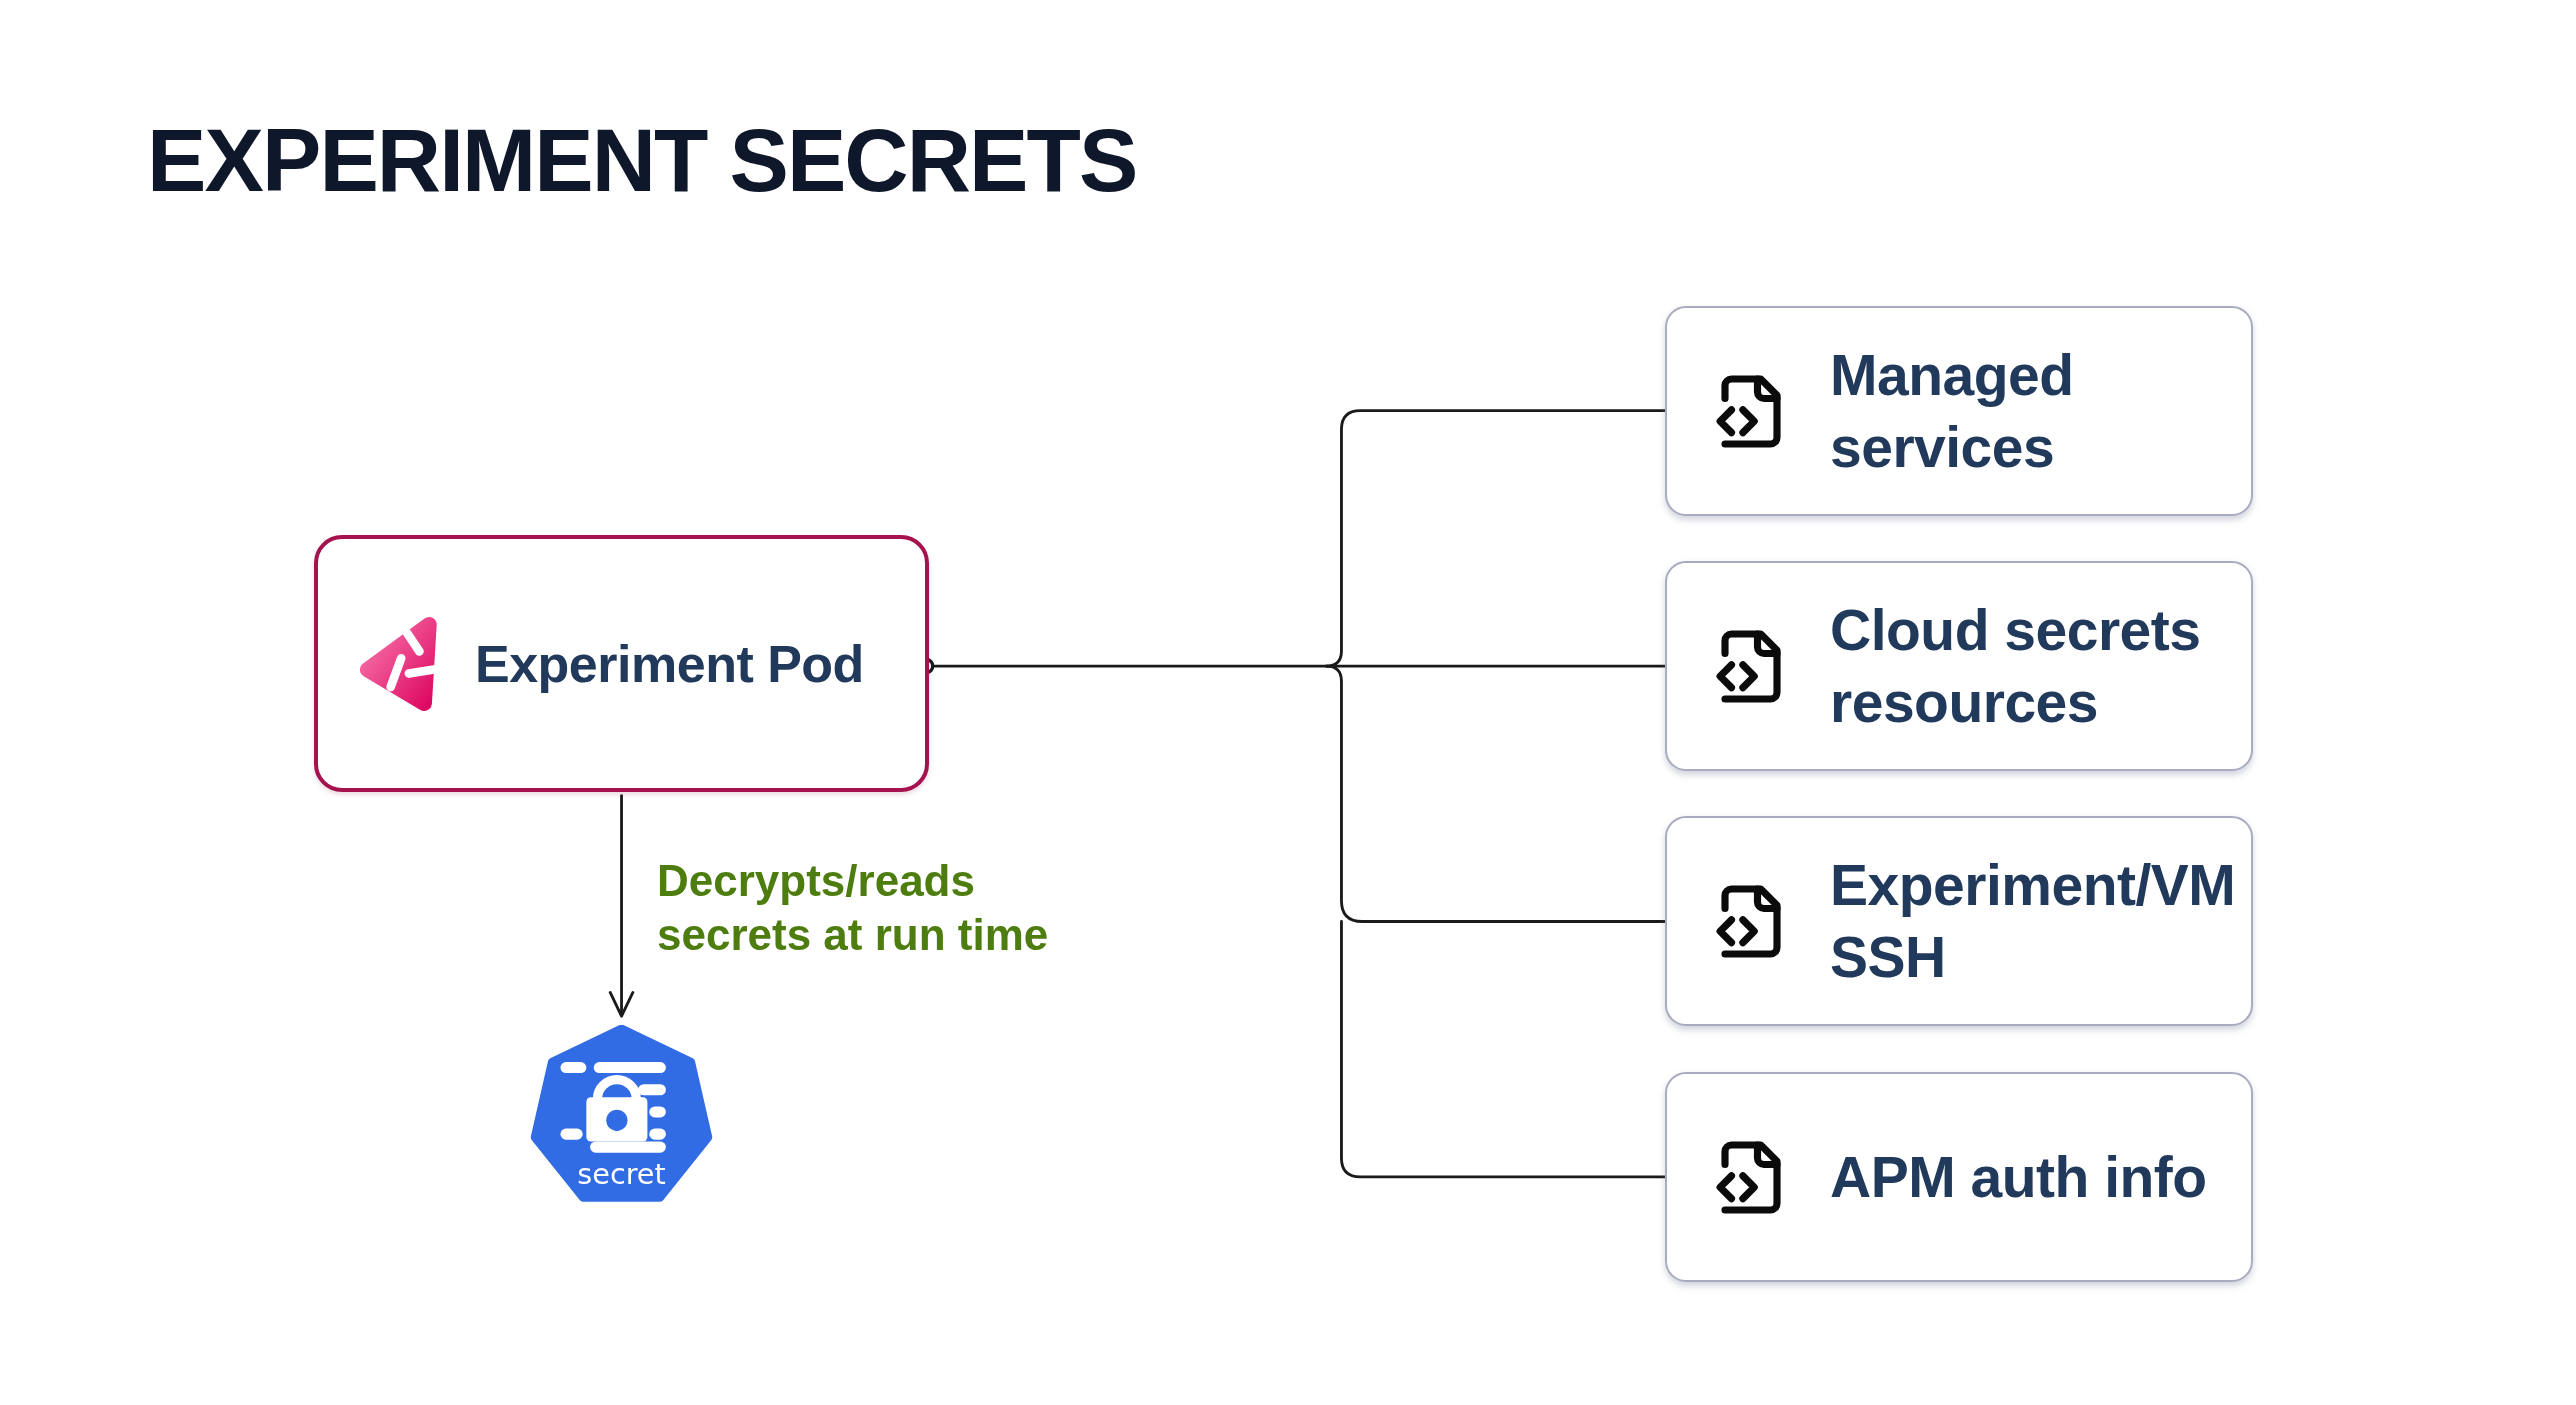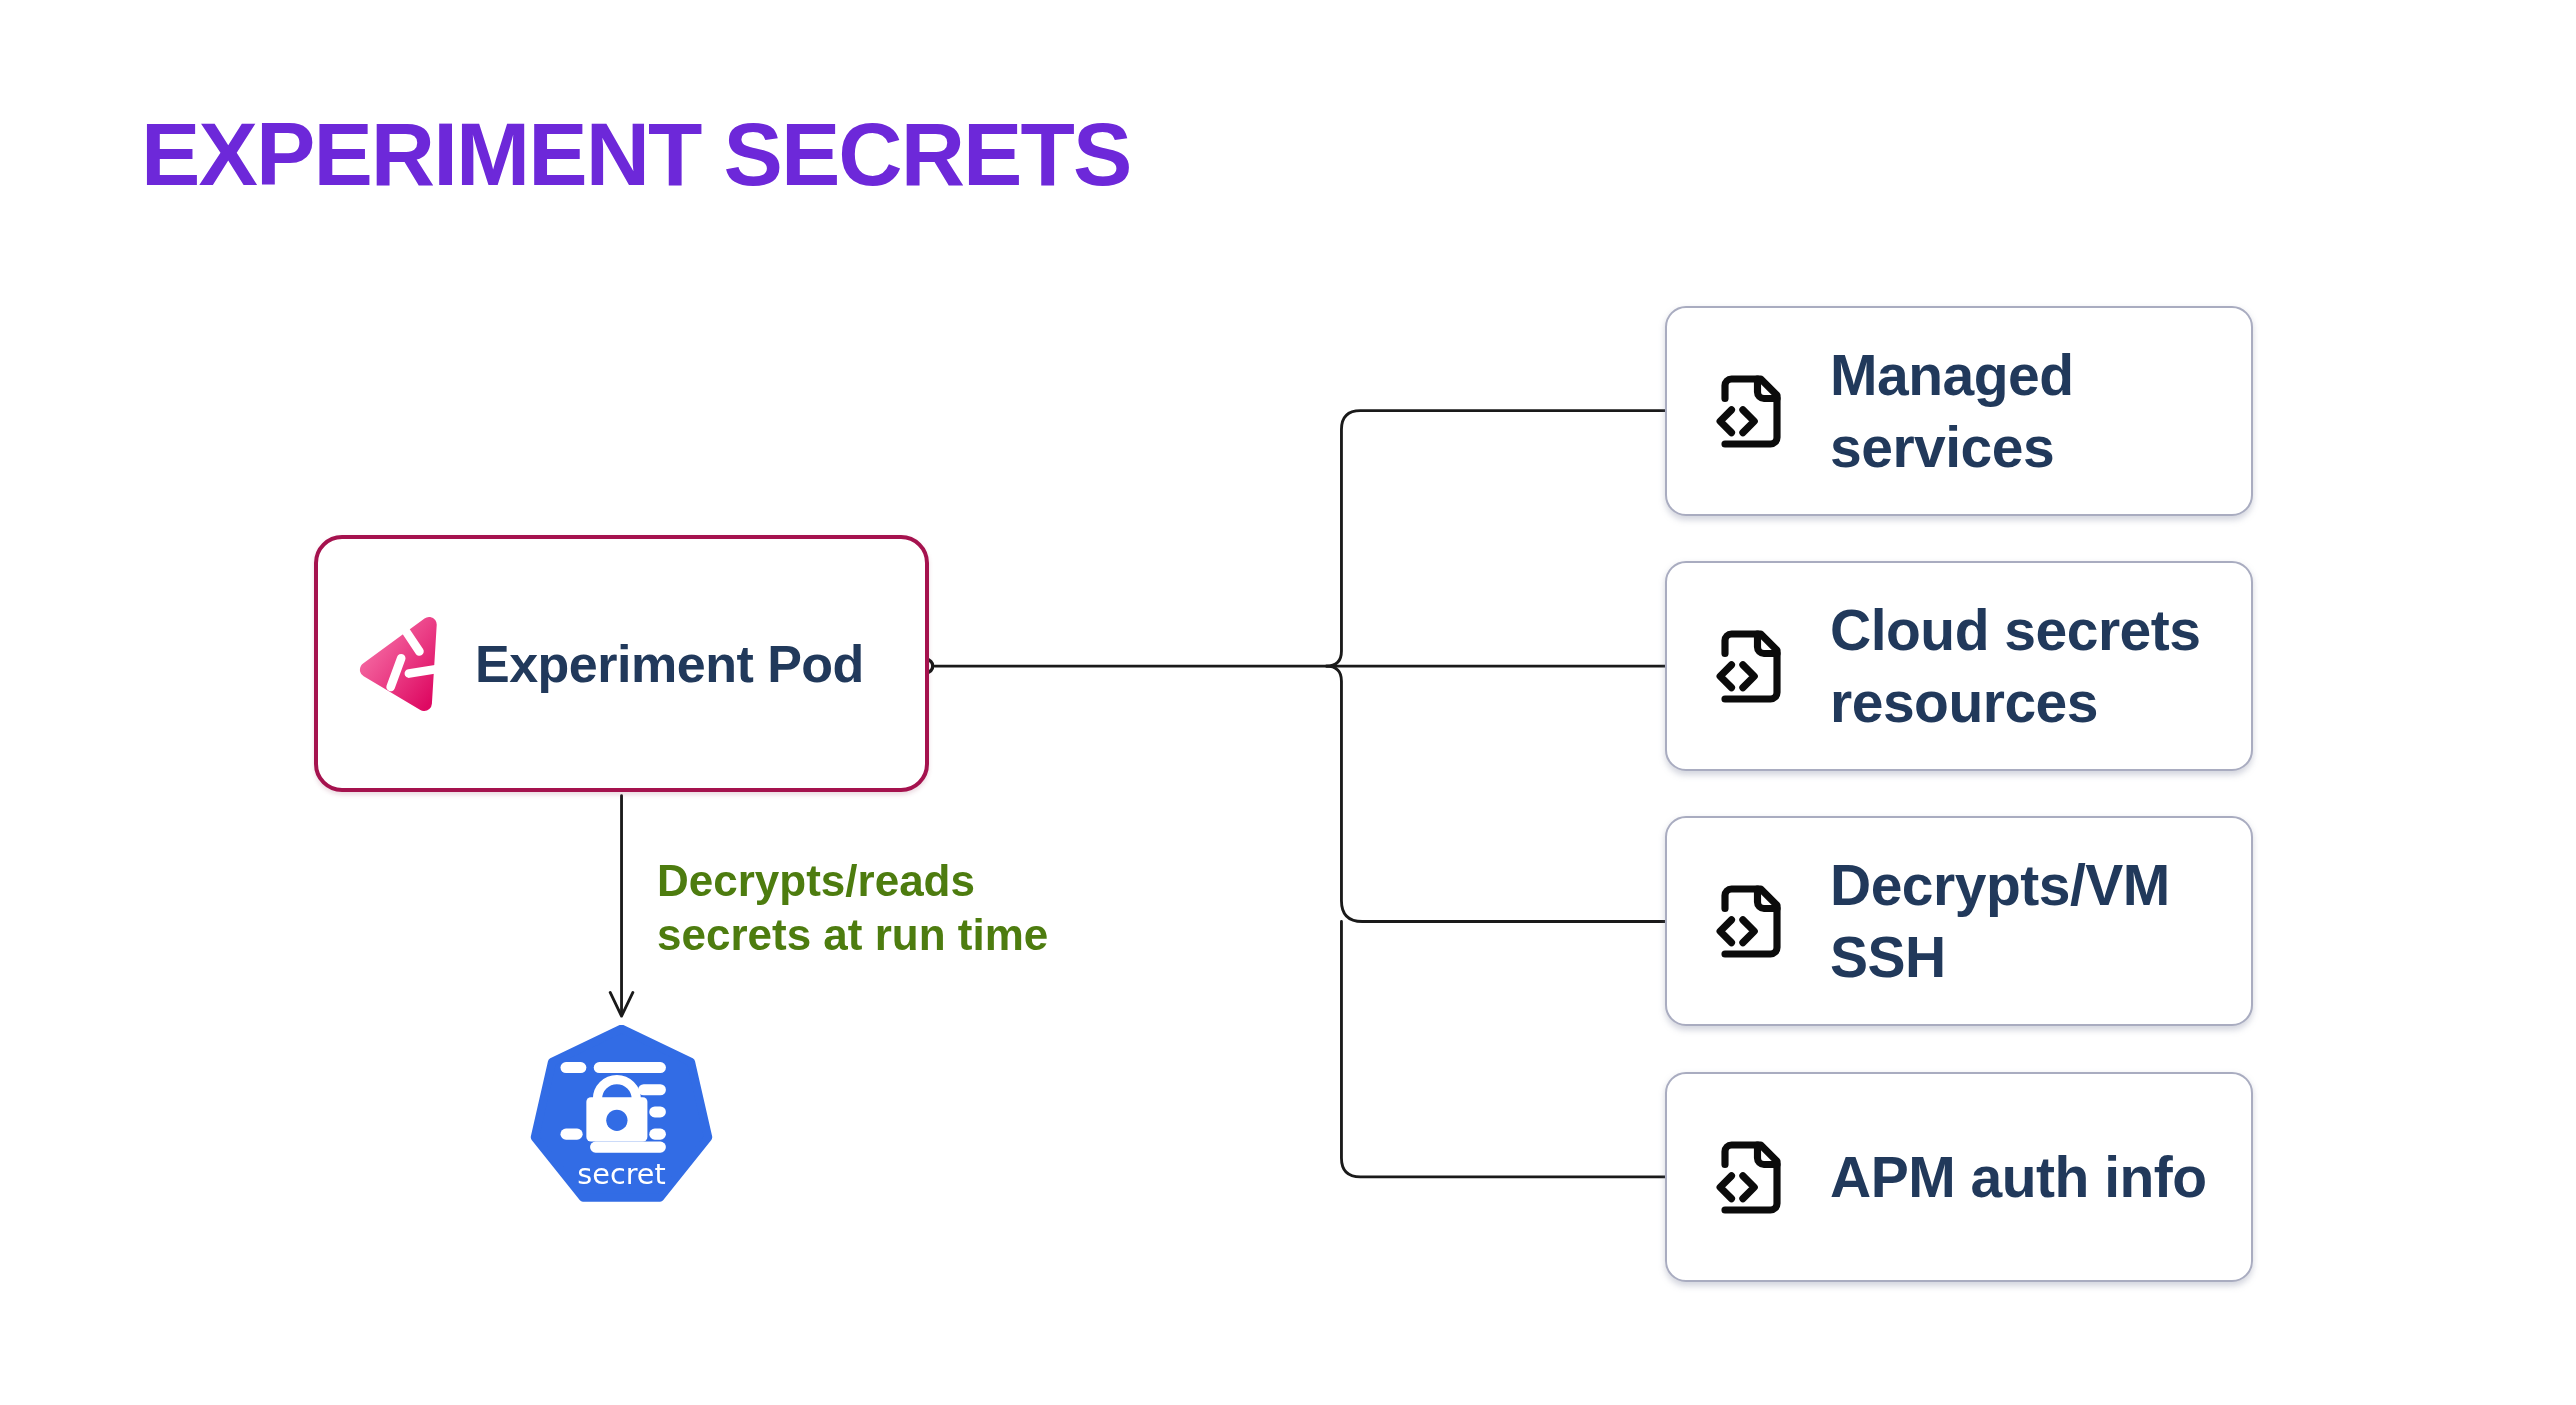--- a/index.html
+++ b/index.html
@@ -1,21 +1,21 @@
 <!DOCTYPE html>
 <html style="font-size:15px"><head>
 <meta charset="utf-8">
 <style>
   html,body{margin:0;padding:0;background:#ffffff;}
   body{width:2576px;height:1406px;position:relative;overflow:hidden;
        font-family:"Liberation Sans", sans-serif;}
   .canvas{position:absolute;inset:0;}
 
-  .title{position:absolute;left:133px;top:95px;margin:8px;
-         font-size:89px;font-weight:700;letter-spacing:-1.9px;color:#6d28d9;}
+  .title{position:absolute;left:133px;top:95px;margin:14px;
+         font-size:89px;font-weight:700;letter-spacing:-1.9px;color:#0f172a;}
 
   svg.connectors{position:absolute;left:0;top:0;width:2576px;height:1406px;}
 
   .pod{position:absolute;left:314px;top:535px;width:615px;height:257px;
        box-sizing:border-box;border:4.7px solid #A5124E;border-radius:28px;
        background:#ffffff;display:flex;align-items:center;
        box-shadow:0 2.8px 4.7px rgba(150,60,95,.18);}
   .pod .logo{width:96px;height:96px;margin-left:40px;flex:0 0 auto;}
   .pod .pod-label{margin-left:21px;font-size:52px;font-weight:700;color:#21395B;
                   letter-spacing:-0.5px;white-space:nowrap;}
@@ -144,21 +144,21 @@
     <span class="t-label">Cloud secrets resources</span>
   </div>
 
   <div class="target" id="target-2">
     <svg class="ficon" viewBox="0 0 24 24" fill="none" stroke="#0B0B0B" stroke-width="2.2" stroke-linecap="round" stroke-linejoin="round">
       <path d="M4 22 h14 a2 2 0 0 0 2 -2 V7 l-5 -5 H6 a2 2 0 0 0 -2 2 v4"></path>
       <path d="M14 2 v4 a2 2 0 0 0 2 2 h4"></path>
       <path d="m6 11.5 -3.5 3.5 3.5 3.5"></path>
       <path d="m9.5 11.5 3.5 3.5 -3.5 3.5"></path>
     </svg>
-    <span class="t-label">Decrypts/VM SSH</span>
+    <span class="t-label">Experiment/VM SSH</span>
   </div>
 
   <div class="target" id="target-3">
     <svg class="ficon" viewBox="0 0 24 24" fill="none" stroke="#0B0B0B" stroke-width="2.2" stroke-linecap="round" stroke-linejoin="round">
       <path d="M4 22 h14 a2 2 0 0 0 2 -2 V7 l-5 -5 H6 a2 2 0 0 0 -2 2 v4"></path>
       <path d="M14 2 v4 a2 2 0 0 0 2 2 h4"></path>
       <path d="m6 11.5 -3.5 3.5 3.5 3.5"></path>
       <path d="m9.5 11.5 3.5 3.5 -3.5 3.5"></path>
     </svg>
     <span class="t-label">APM auth info</span>

